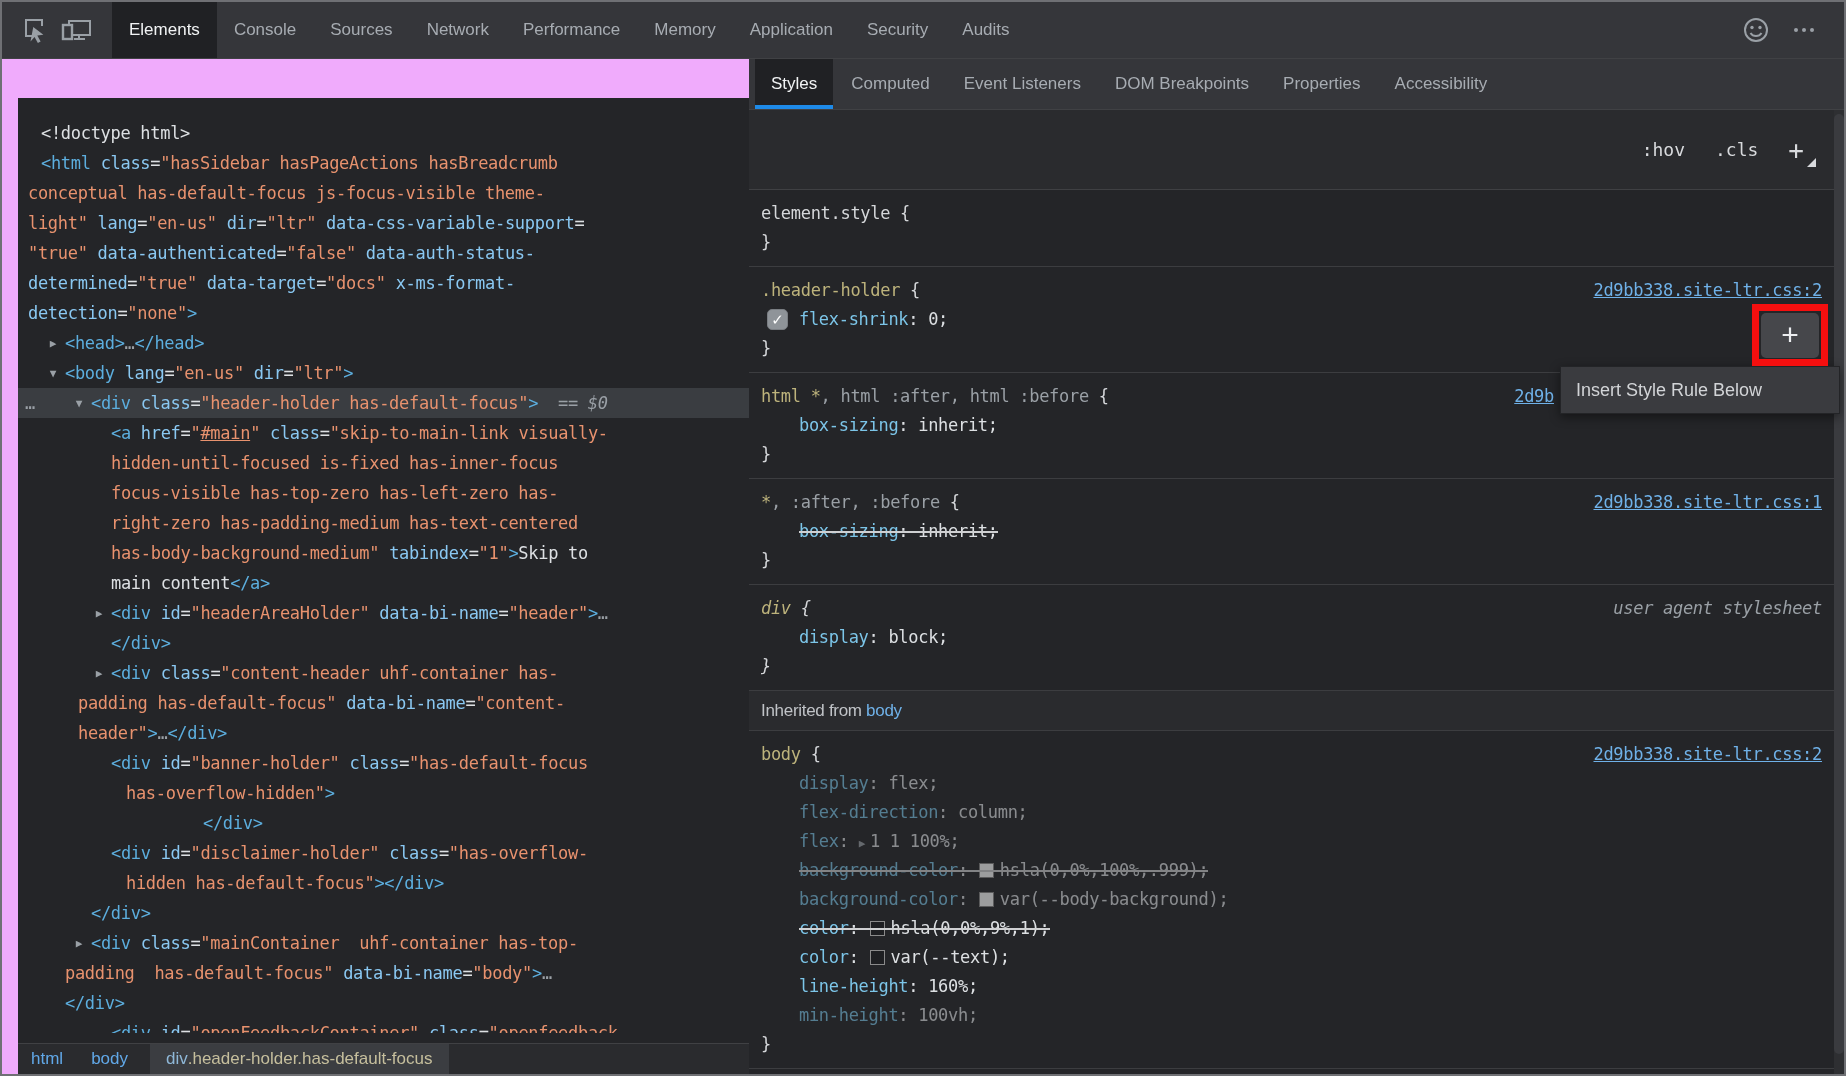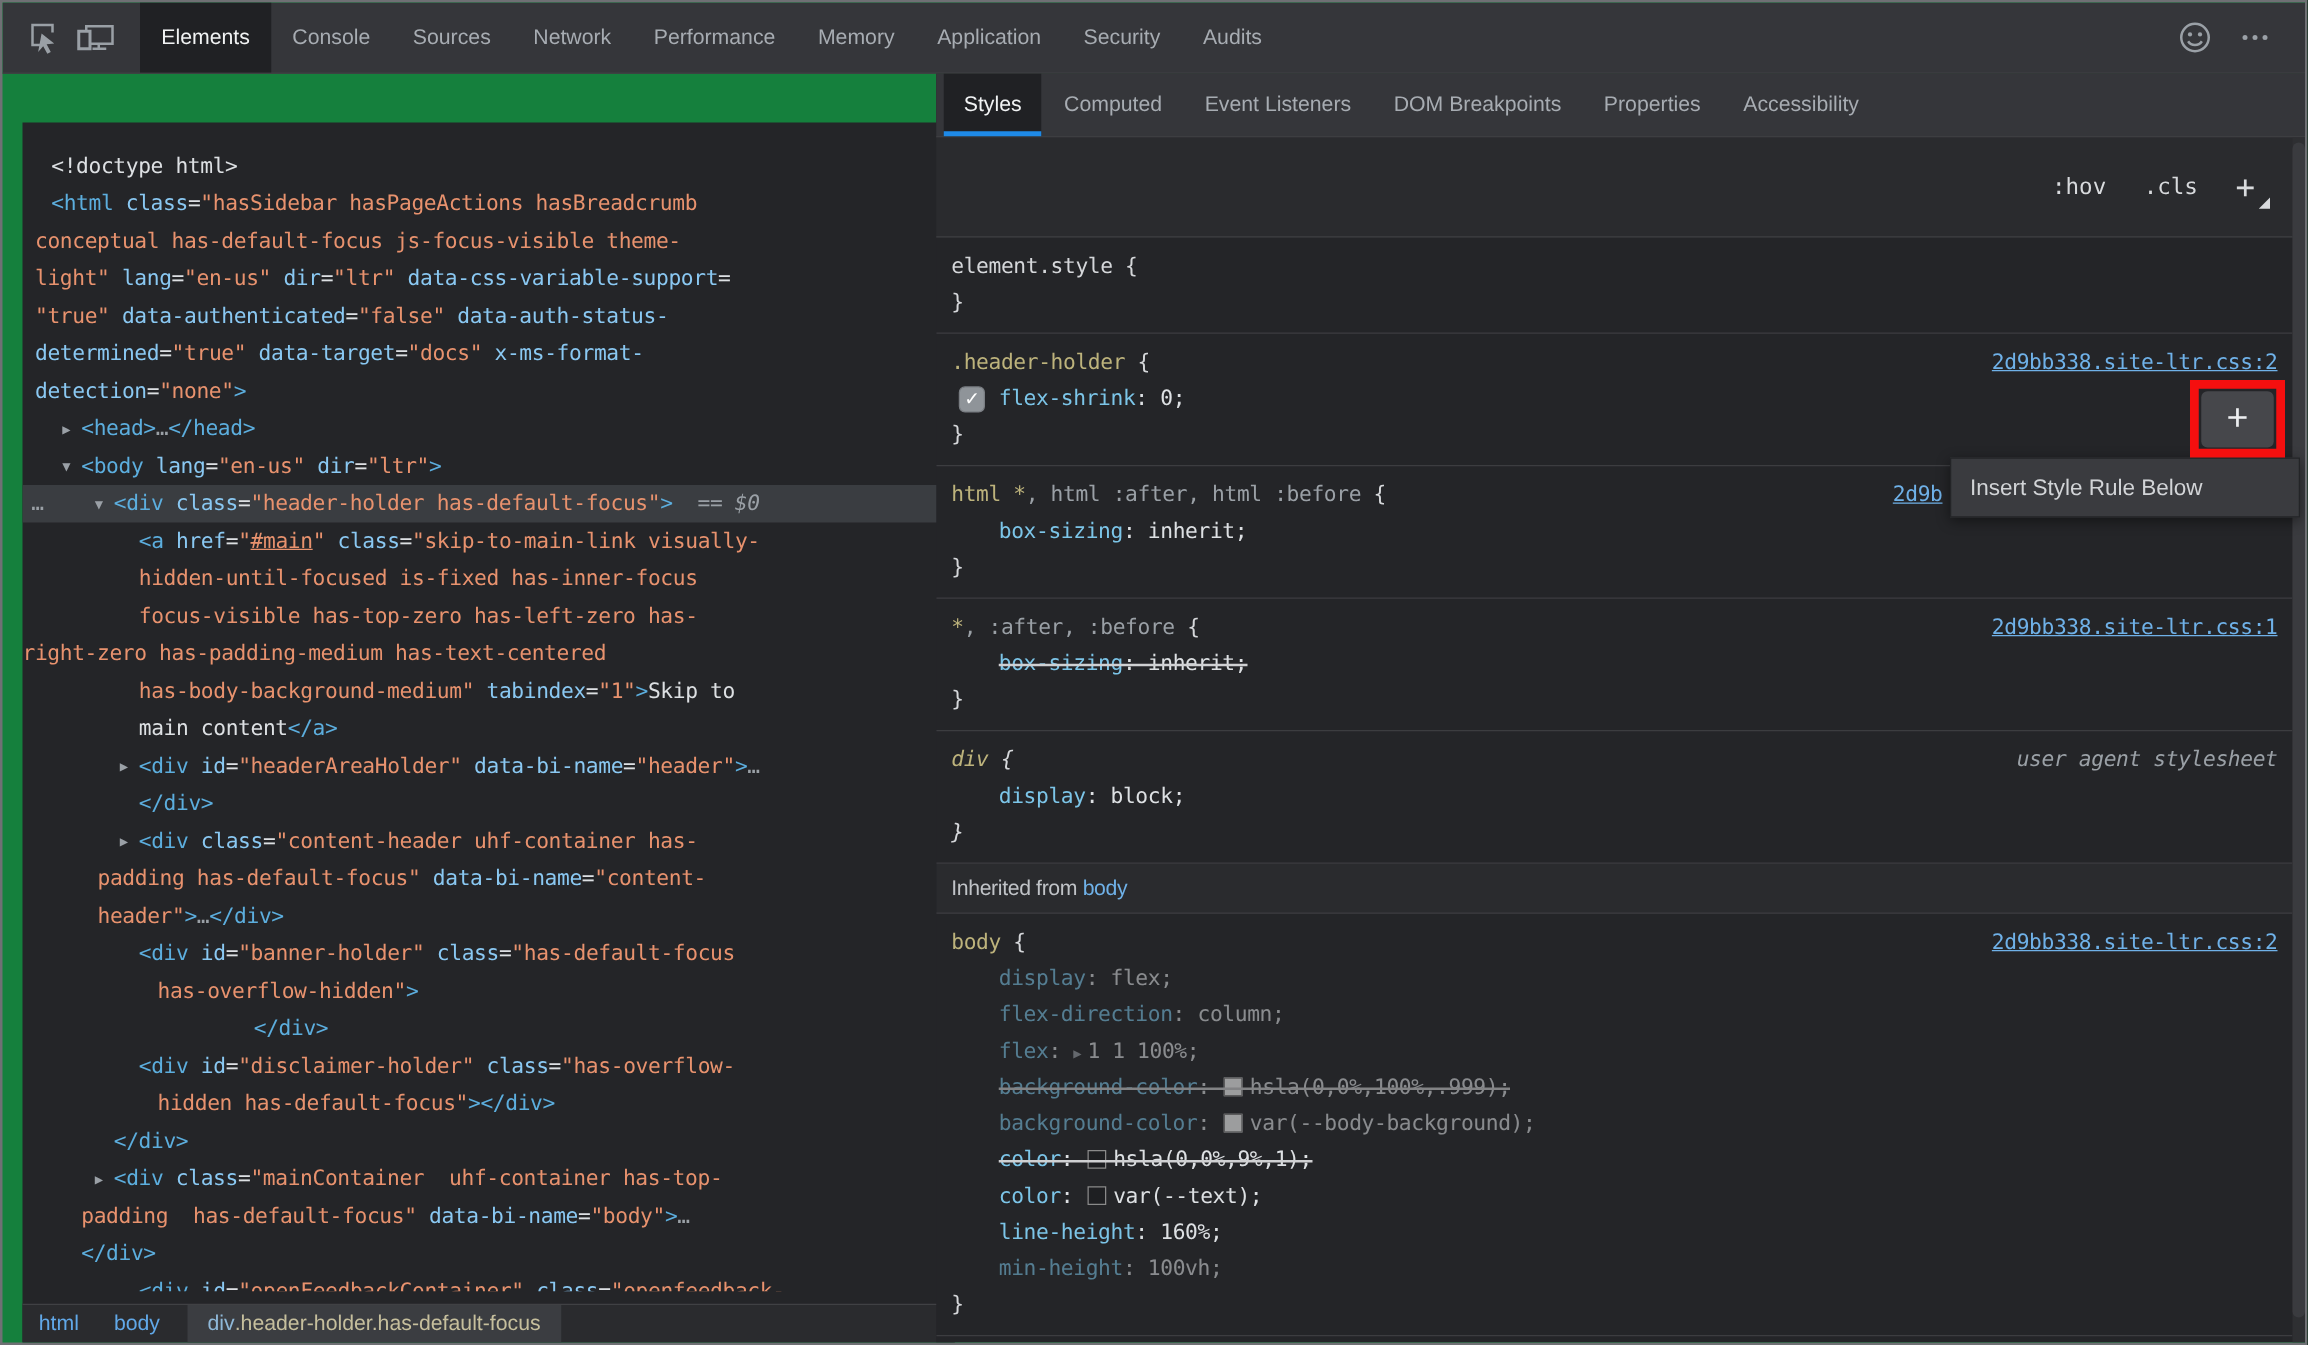--- a/index.html
+++ b/index.html
@@ -1,19 +1,19 @@
 <!DOCTYPE html>
 <html><head>
 <meta charset="utf-8">
 <style>
   * { margin:0; padding:0; box-sizing:border-box; }
   html,body { background:#111; }
   #root {
     position:relative; width:1846px; height:1076px;
-    background:#15803d; overflow:hidden;
+    background:#f0abfc; overflow:hidden;
     border:2px solid #6f7074;
     font-family:"Liberation Sans", sans-serif;
     color:#dde0e3; cursor:default;
   }
   
   #toolbar {
     position:absolute; top:0; left:0; right:0; height:57px;
     background:#35363a; border-bottom:1px solid #404144;
     display:flex; align-items:stretch;
   }
@@ -224,21 +224,21 @@
         <div class="code-line" style="padding-left: 10px;"><span class="c-val">light"</span><span class="c-w"> </span><span class="c-attr">lang</span><span class="c-w">=</span><span class="c-val">"en-us"</span><span class="c-w"> </span><span class="c-attr">dir</span><span class="c-w">=</span><span class="c-val">"ltr"</span><span class="c-w"> </span><span class="c-attr">data-css-variable-support</span><span class="c-w">=</span></div>
         <div class="code-line" style="padding-left: 10px;"><span class="c-val">"true"</span><span class="c-w"> </span><span class="c-attr">data-authenticated</span><span class="c-w">=</span><span class="c-val">"false"</span><span class="c-w"> </span><span class="c-attr">data-auth-status-</span></div>
         <div class="code-line" style="padding-left: 10px;"><span class="c-attr">determined</span><span class="c-w">=</span><span class="c-val">"true"</span><span class="c-w"> </span><span class="c-attr">data-target</span><span class="c-w">=</span><span class="c-val">"docs"</span><span class="c-w"> </span><span class="c-attr">x-ms-format-</span></div>
         <div class="code-line" style="padding-left: 10px;"><span class="c-attr">detection</span><span class="c-w">=</span><span class="c-val">"none"</span><span class="c-tag">&gt;</span></div>
         <div class="code-line" style="padding-left: 47px;"><span class="tree-arrow" style="left: 27px;">▶</span><span class="c-tag">&lt;head&gt;</span><span class="c-g">…</span><span class="c-tag">&lt;/head&gt;</span></div>
         <div class="code-line" style="padding-left: 47px;"><span class="tree-arrow" style="left: 27px;">▼</span><span class="c-tag">&lt;body</span><span class="c-w"> </span><span class="c-attr">lang</span><span class="c-w">=</span><span class="c-val">"en-us"</span><span class="c-w"> </span><span class="c-attr">dir</span><span class="c-w">=</span><span class="c-val">"ltr"</span><span class="c-tag">&gt;</span></div>
         <div class="code-line selected" style="padding-left: 73px;"><span class="tree-gutter-dots">…</span><span class="tree-arrow" style="left: 53px;">▼</span><span class="c-tag">&lt;div</span><span class="c-w"> </span><span class="c-attr">class</span><span class="c-w">=</span><span class="c-val">"header-holder has-default-focus"</span><span class="c-tag">&gt;</span><span class="c-w">  </span><span class="c-dollar">== $0</span></div>
         <div class="code-line" style="padding-left: 93px;"><span class="c-tag">&lt;a</span><span class="c-w"> </span><span class="c-attr">href</span><span class="c-w">=</span><span class="c-val">"</span><span class="c-link-val">#main</span><span class="c-val">"</span><span class="c-w"> </span><span class="c-attr">class</span><span class="c-w">=</span><span class="c-val">"skip-to-main-link visually-</span></div>
         <div class="code-line" style="padding-left: 93px;"><span class="c-val">hidden-until-focused is-fixed has-inner-focus</span></div>
         <div class="code-line" style="padding-left: 93px;"><span class="c-val">focus-visible has-top-zero has-left-zero has-</span></div>
-        <div class="code-line" style=""><span class="c-val">right-zero has-padding-medium has-text-centered</span></div>
+        <div class="code-line" style="padding-left: 93px;"><span class="c-val">right-zero has-padding-medium has-text-centered</span></div>
         <div class="code-line" style="padding-left: 93px;"><span class="c-val">has-body-background-medium"</span><span class="c-w"> </span><span class="c-attr">tabindex</span><span class="c-w">=</span><span class="c-val">"1"</span><span class="c-tag">&gt;</span><span class="c-w">Skip to</span></div>
         <div class="code-line" style="padding-left: 93px;"><span class="c-w">main content</span><span class="c-tag">&lt;/a&gt;</span></div>
         <div class="code-line" style="padding-left: 93px;"><span class="tree-arrow" style="left: 73px;">▶</span><span class="c-tag">&lt;div</span><span class="c-w"> </span><span class="c-attr">id</span><span class="c-w">=</span><span class="c-val">"headerAreaHolder"</span><span class="c-w"> </span><span class="c-attr">data-bi-name</span><span class="c-w">=</span><span class="c-val">"header"</span><span class="c-tag">&gt;</span><span class="c-g">…</span></div>
         <div class="code-line" style="padding-left: 93px;"><span class="c-tag">&lt;/div&gt;</span></div>
         <div class="code-line" style="padding-left: 93px;"><span class="tree-arrow" style="left: 73px;">▶</span><span class="c-tag">&lt;div</span><span class="c-w"> </span><span class="c-attr">class</span><span class="c-w">=</span><span class="c-val">"content-header uhf-container has-</span></div>
         <div class="code-line" style="padding-left: 60px;"><span class="c-val">padding has-default-focus"</span><span class="c-w"> </span><span class="c-attr">data-bi-name</span><span class="c-w">=</span><span class="c-val">"content-</span></div>
         <div class="code-line" style="padding-left: 60px;"><span class="c-val">header"</span><span class="c-tag">&gt;</span><span class="c-g">…</span><span class="c-tag">&lt;/div&gt;</span></div>
         <div class="code-line" style="padding-left: 93px;"><span class="c-tag">&lt;div</span><span class="c-w"> </span><span class="c-attr">id</span><span class="c-w">=</span><span class="c-val">"banner-holder"</span><span class="c-w"> </span><span class="c-attr">class</span><span class="c-w">=</span><span class="c-val">"has-default-focus</span></div>
         <div class="code-line" style="padding-left: 108px;"><span class="c-val">has-overflow-hidden"</span><span class="c-tag">&gt;</span></div>
         <div class="code-line" style="padding-left: 185px;"><span class="c-tag">&lt;/div&gt;</span></div>

